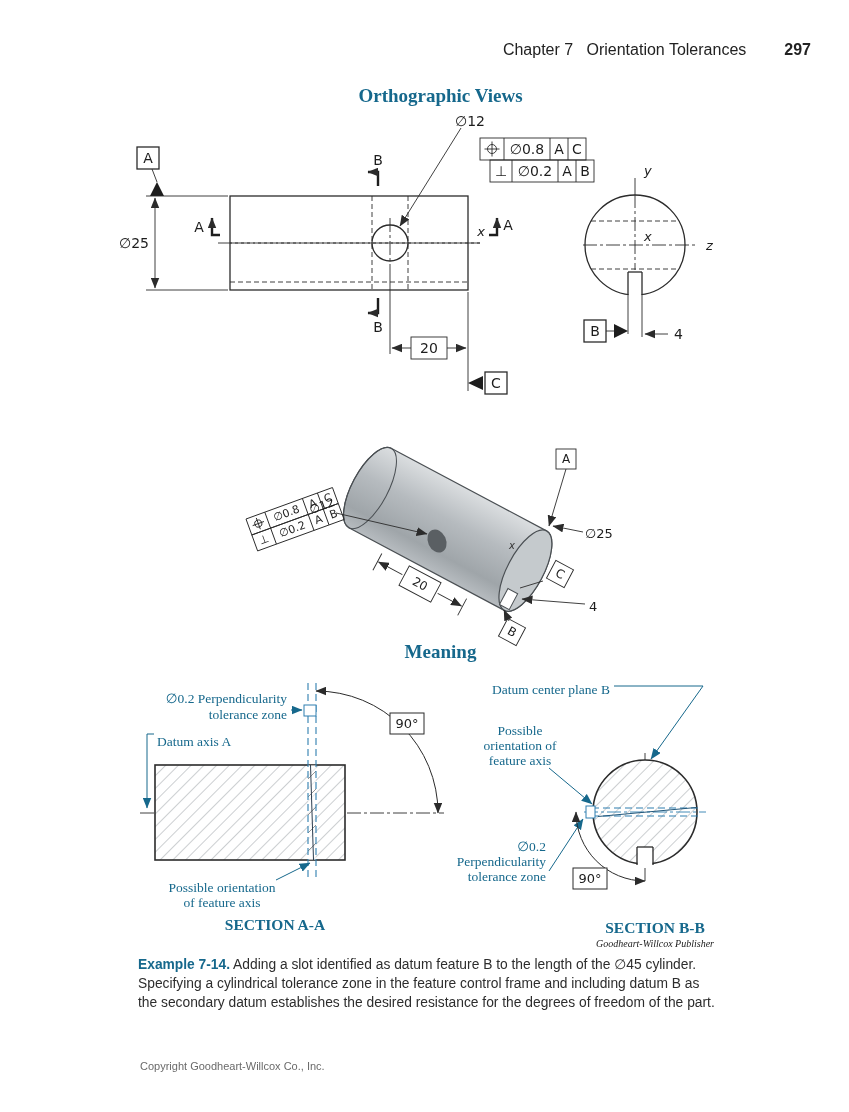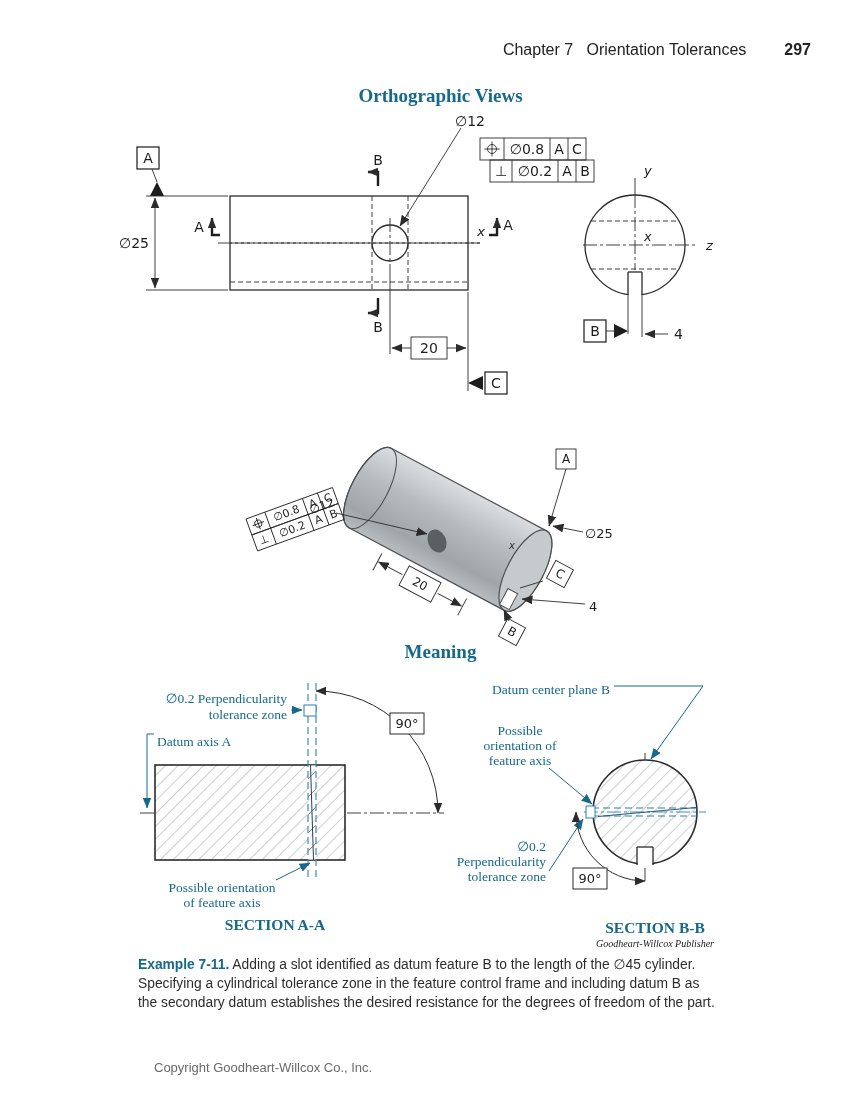--- a/index.html
+++ b/index.html
@@ -30,21 +30,21 @@
   .lbl11{font:11px "DejaVu Sans",sans-serif;fill:#1d1d1d;}
   .lbl12{font:12px "DejaVu Sans",sans-serif;fill:#1d1d1d;}
   .it{font-style:italic;}
   .ann{font:13.5px "Liberation Serif",serif;fill:#16688c;}
   .sect{font:700 15.5px "Liberation Serif",serif;fill:#16688c;}
   .credit{font:italic 10px "Liberation Serif",serif;fill:#222;}
   text{dominant-baseline:central;}
   .caption{position:absolute;left:138px;top:956px;width:582px;margin:0;
            font-size:13.8px;line-height:1.37;color:#2d2d2d;}
   .caption strong{color:#16688c;font-weight:700;}
-  .copyright{position:absolute;left:154px;top:1060px;font-size:13px;color:#6a6a6a;}
+  .copyright{position:absolute;left:140px;top:1060px;font-size:11px;color:#6a6a6a;}
 </style>
 </head>
 <body>
 
 <div class="page">
 
   <div class="header">
     <span class="chap">Chapter 7   Orientation Tolerances</span><span class="pgnum">297</span>
   </div>
 
@@ -340,17 +340,17 @@
 
       <path d="M645,218 A69,69 0 0 1 576,149" fill="none" stroke="#2b2b2b" stroke-width="1" marker-start="url(#mA3)" marker-end="url(#mA3)"></path>
       <rect x="573" y="205" width="34" height="21" fill="#ffffff" stroke="#2b2b2b"></rect>
       <text x="590" y="215.5" text-anchor="middle" class="lbl">90°</text>
 
       <text x="655" y="264" text-anchor="middle" class="sect">SECTION B-B</text>
       <text x="655" y="280" text-anchor="middle" class="credit">Goodheart-Willcox Publisher</text>
     </g>
   </svg>
 
-  <p class="caption"><strong>Example 7-11.</strong><span> Adding a slot identified as datum feature B to the length of the ∅45 cylinder. Specifying a cylindrical tolerance zone in the feature control frame and including datum B as the secondary datum establishes the desired resistance for the degrees of freedom of the part.</span></p>
+  <p class="caption"><strong>Example 7-14.</strong><span> Adding a slot identified as datum feature B to the length of the ∅45 cylinder. Specifying a cylindrical tolerance zone in the feature control frame and including datum B as the secondary datum establishes the desired resistance for the degrees of freedom of the part.</span></p>
 
   <div class="copyright">Copyright Goodheart-Willcox Co., Inc.</div>
 
 </div>
 
 </body></html>

